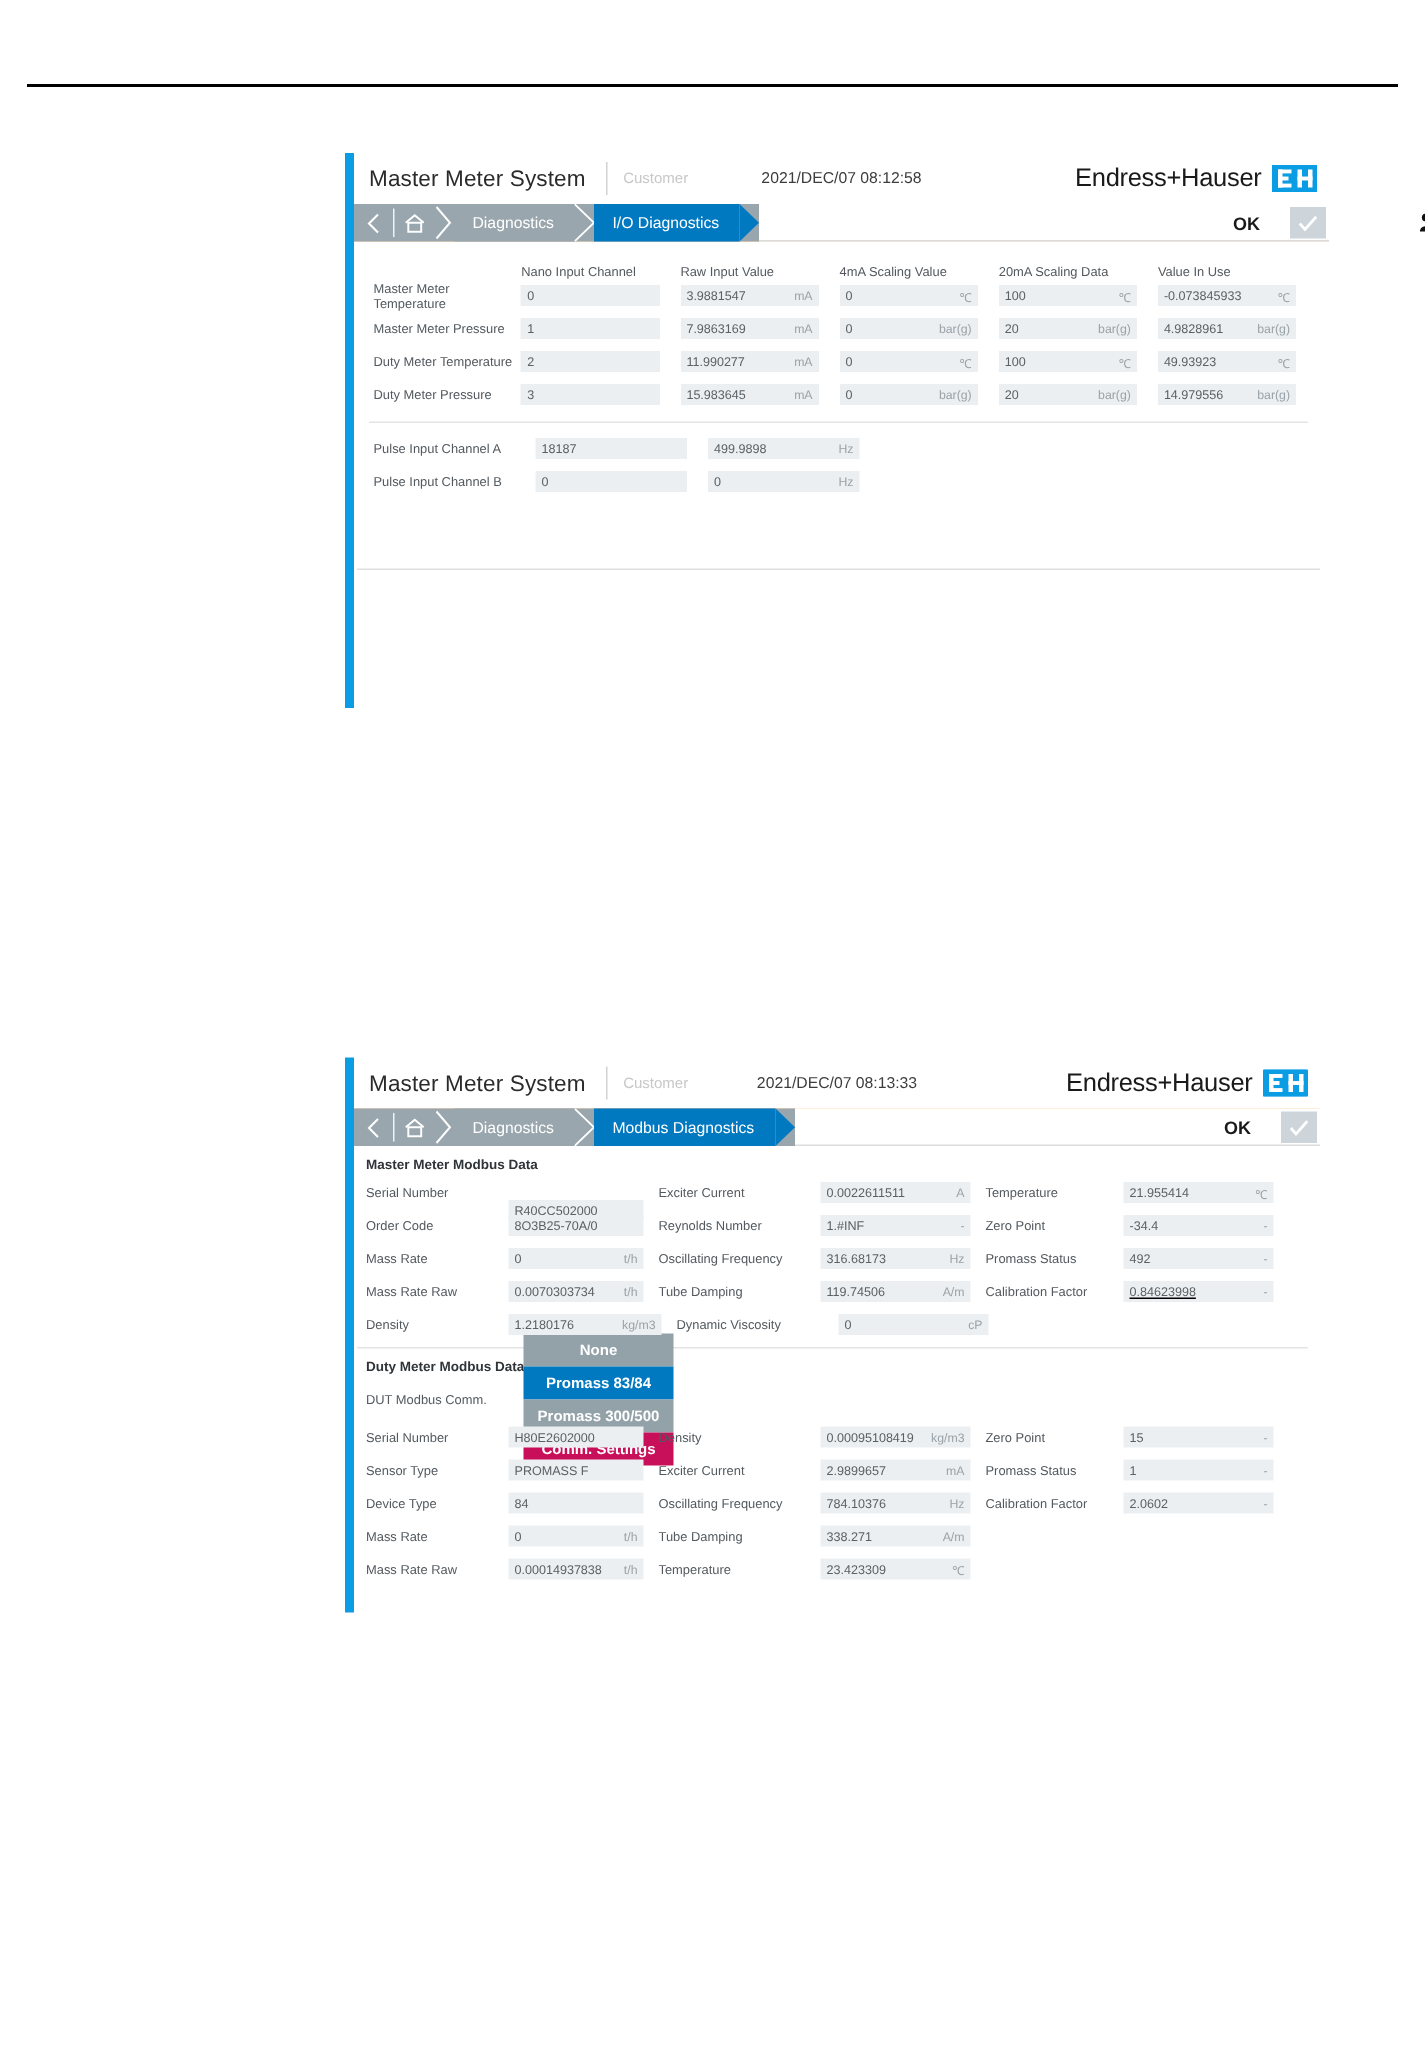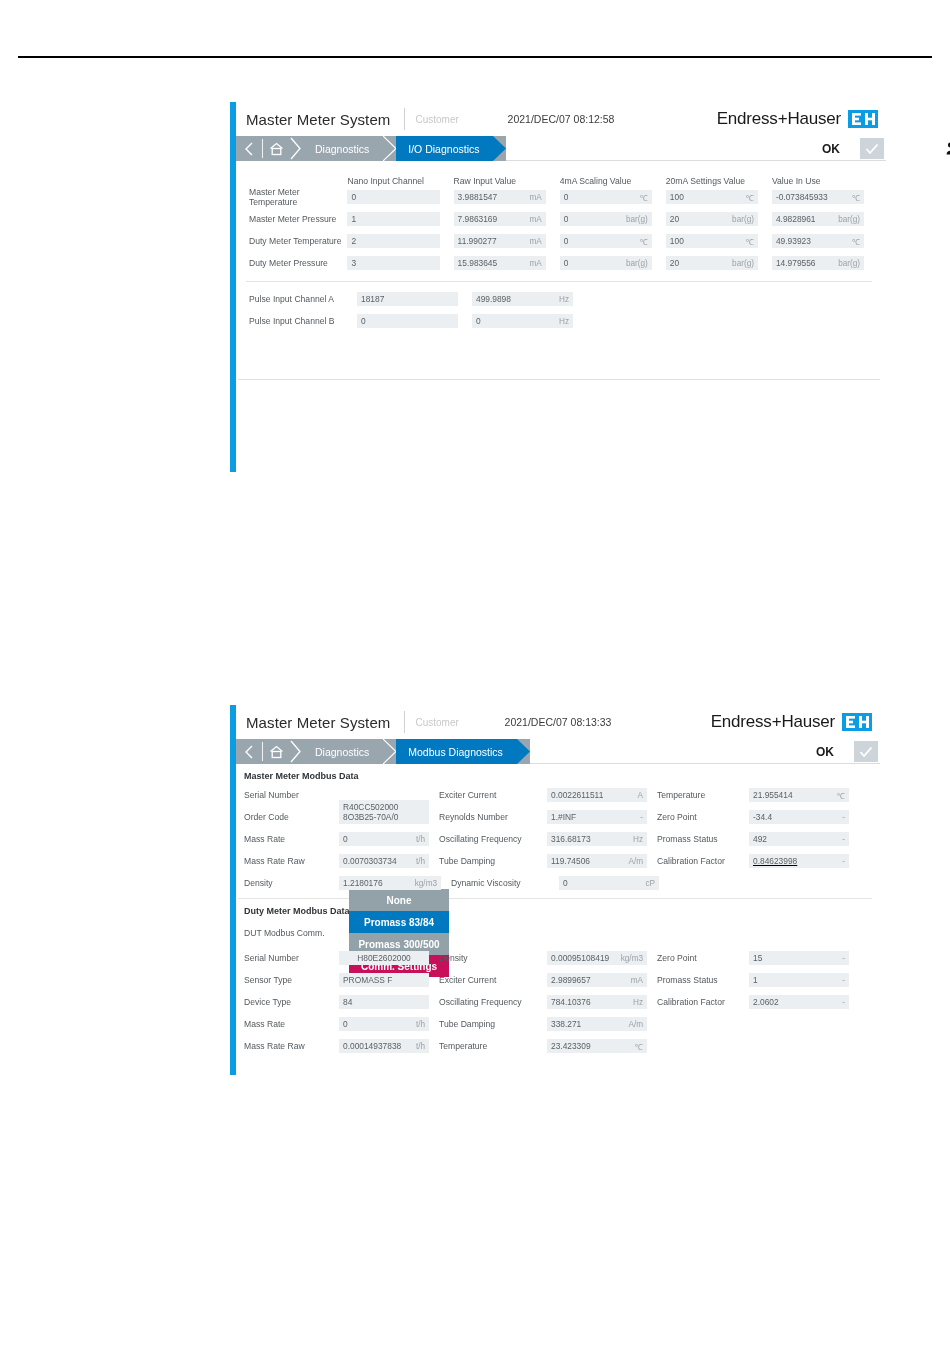--- a/index.html
+++ b/index.html
@@ -393,21 +393,21 @@
       </div>
 
       <div class="content">
         <div class="io-table">
 
           <div class="io-header-row">
             <div class="io-label"></div>
             <div class="io-col io-head">Nano Input Channel</div>
             <div class="io-col io-head">Raw Input Value</div>
             <div class="io-col io-head">4mA Scaling Value</div>
-            <div class="io-col io-head">20mA Settings Value</div>
+            <div class="io-col io-head">20mA Scaling Data</div>
             <div class="io-col io-head">Value In Use</div>
           </div>
 
           <div id="io-rows">
               <div class="io-row">
                 <div class="io-label">Master Meter Temperature</div>
                 <div class="io-col">
                   <div class="fld">
                     <span class="v">0</span>
                   </div>
@@ -780,21 +780,21 @@
               <div class="mb-btn btn-pink" style="width: 100px;">
                 <span>Comm. Settings</span>
               </div>
             </div>
         </div>
 
         <div id="mb-duty-rows" class="mb-grid">
             <div class="mb-row">
               <div class="mb-pair" style="margin-left: 8px;">
                 <div class="mb-label" style="width: 95px;">Serial Number</div>
-                <div class="mb-fld" style="width: 90px; justify-content: center;">
+                <div class="mb-fld" style="width: 90px;">
                   <span class="v">H80E2602000</span>
                 </div>
               </div>
               <div class="mb-pair" style="margin-left: 10px;">
                 <div class="mb-label" style="width: 108px;">Density</div>
                 <div class="mb-fld" style="width: 100px;">
                   <span class="v">0.00095108419</span>
                   <span class="u">kg/m3</span>
                 </div>
               </div>

